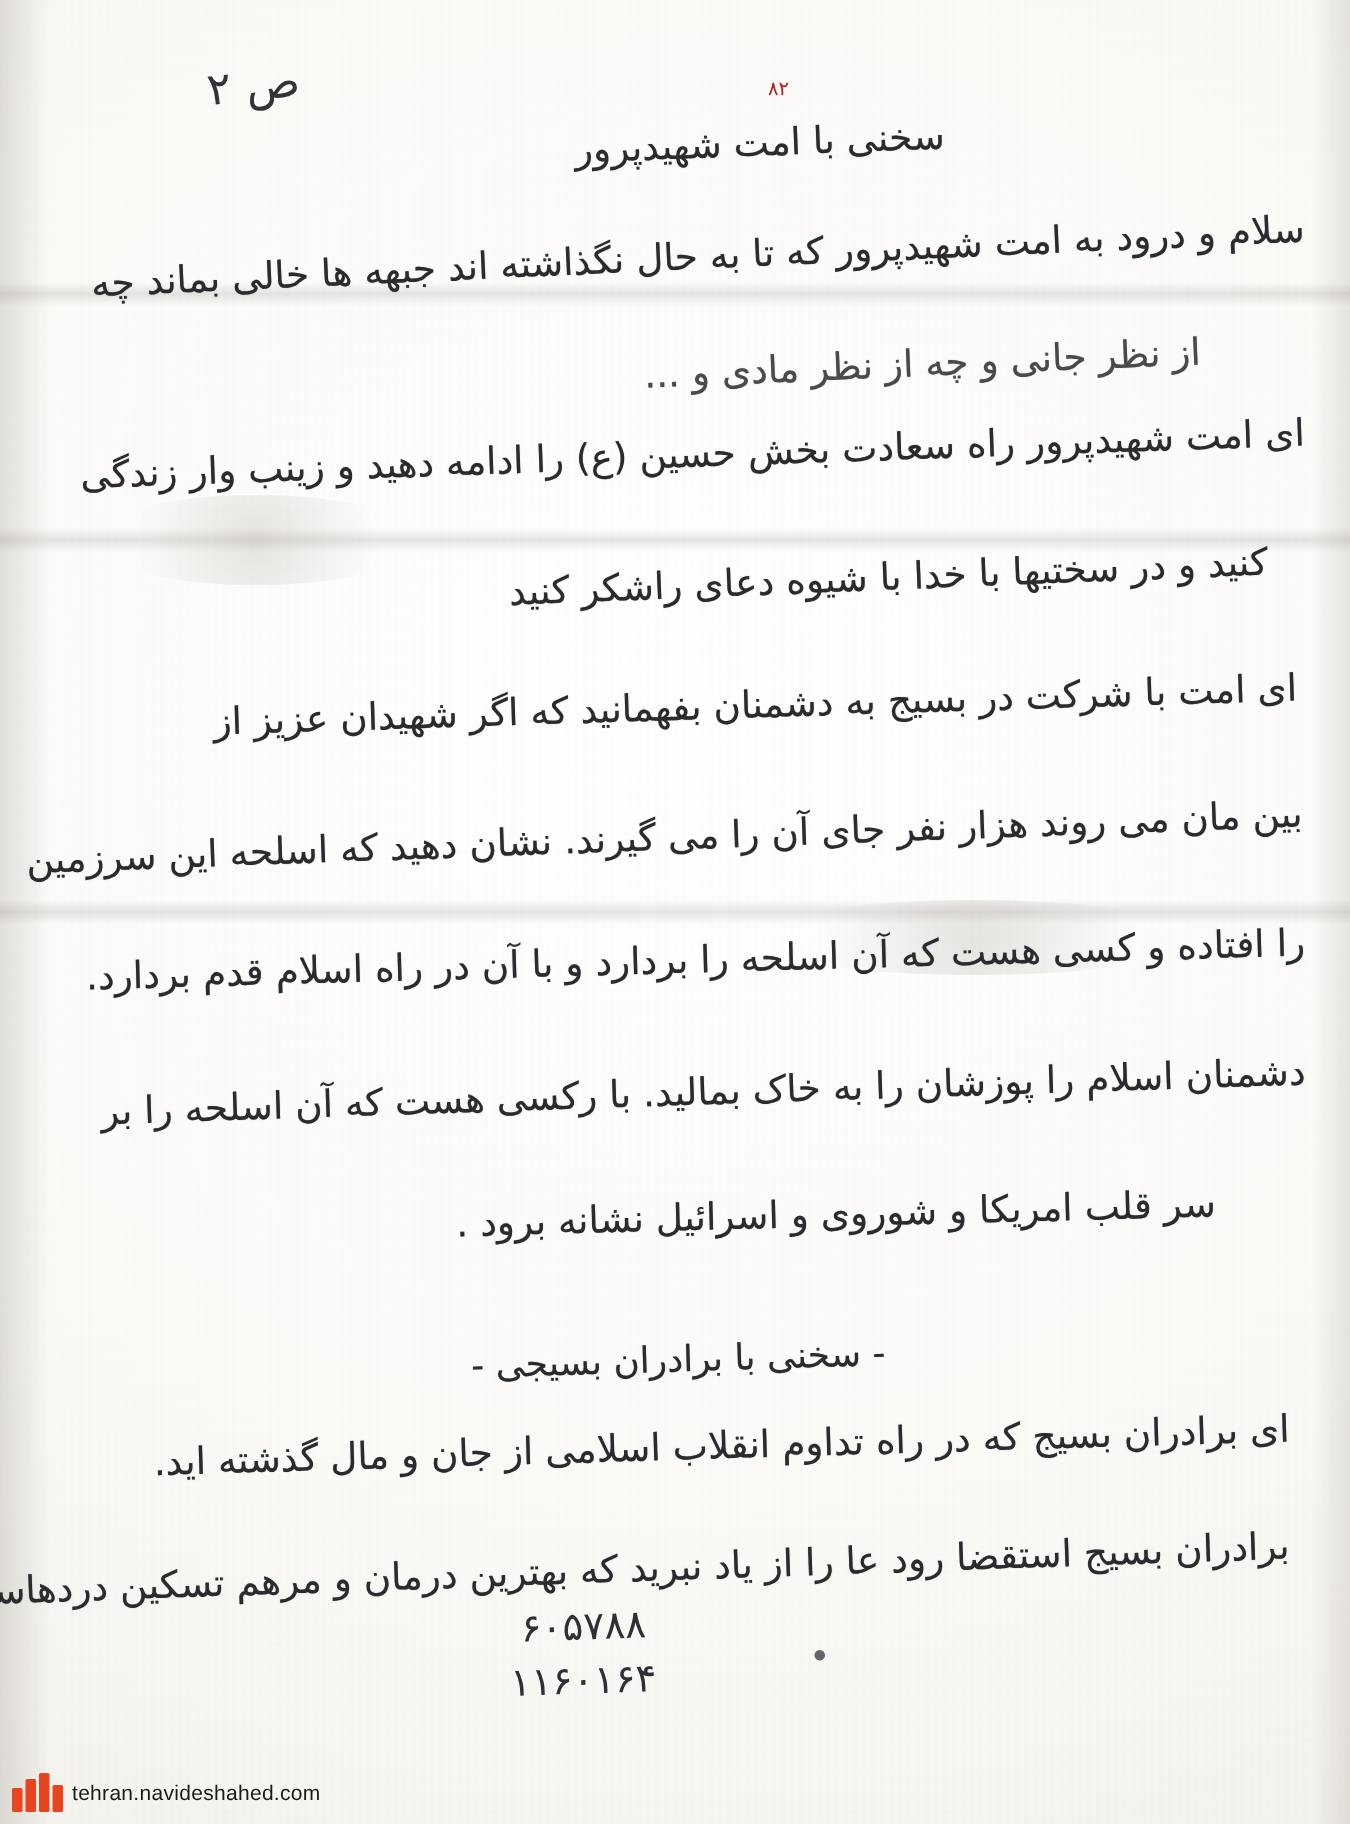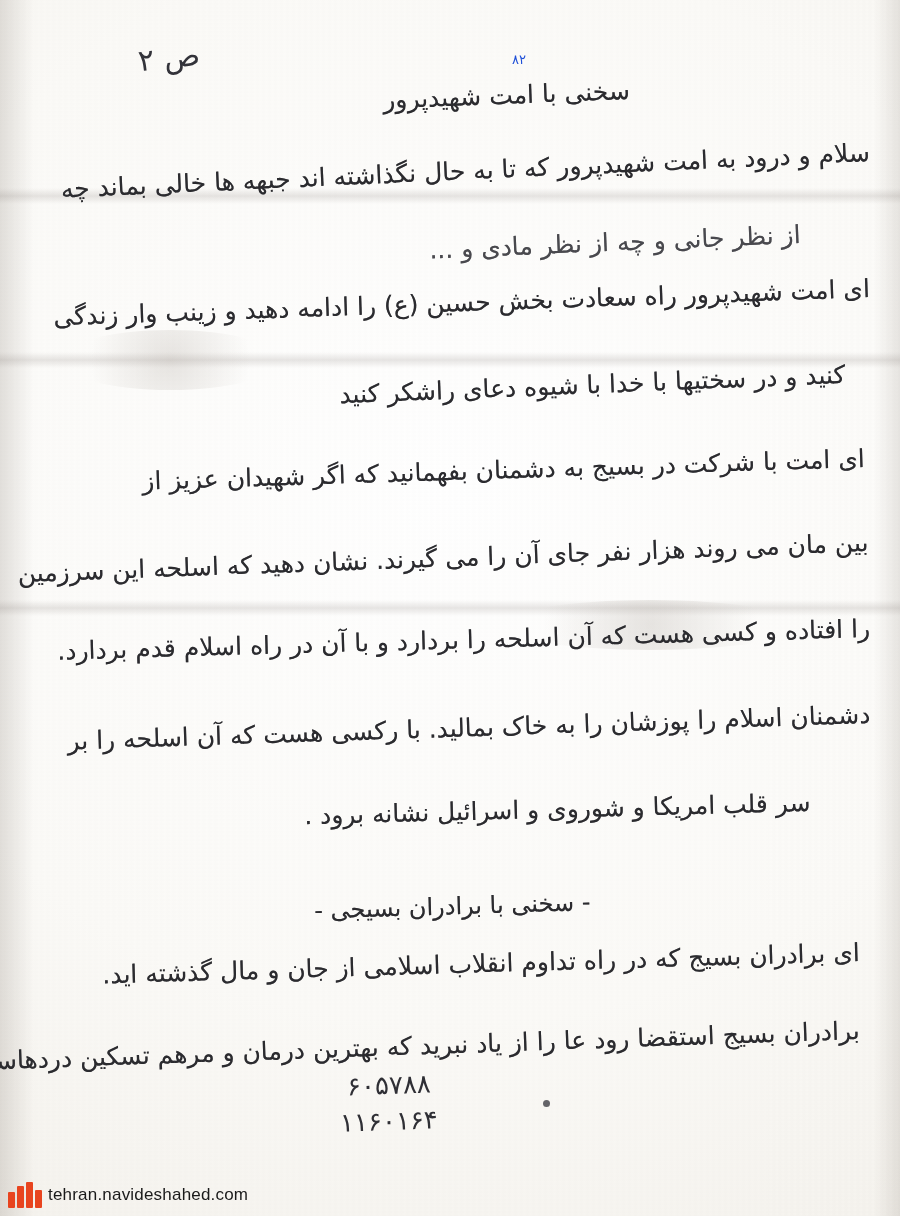--- a/index.html
+++ b/index.html
@@ -79,21 +79,21 @@
     text-shadow: 0 0 .6px rgba(40,40,45,.55);
   }
   .hw.thin { color: #3a3a40; opacity: .92; }
 
   
   .page-number {
     position: absolute;
     top: 52px;
     left: 512px;
     font-size: 13px;
-    color: #1d4ed8;
+    color: #b91c1c;
     direction: rtl;
   }
 
   
   .corner-mark {
     position: absolute;
     top: 40px;
     right: 700px;
     font-size: 30px;
     color: #33333a;
@@ -139,21 +139,21 @@
     display: block;
     background: #e8441f;
     border-radius: 1px;
   }
   .logo i:nth-child(1) { left: 0;  top: 10px; width: 7px;  height: 16px; }
   .logo i:nth-child(2) { left: 9px; top: 4px;  width: 7px;  height: 22px; }
   .logo i:nth-child(3) { left: 18px; top: 0;   width: 7px;  height: 26px; background:#e8441f; }
   .logo i:nth-child(4) { left: 27px; top: 8px; width: 7px;  height: 18px; }
   .site-url {
     font-family: "Liberation Sans", sans-serif;
-    font-size: 17px;
+    font-size: 14px;
     color: #1a1a1a;
     letter-spacing: .2px;
     text-align: right;
   }
 
   
   .ink-dot {
     position: absolute;
     width: 7px;
     height: 7px;

